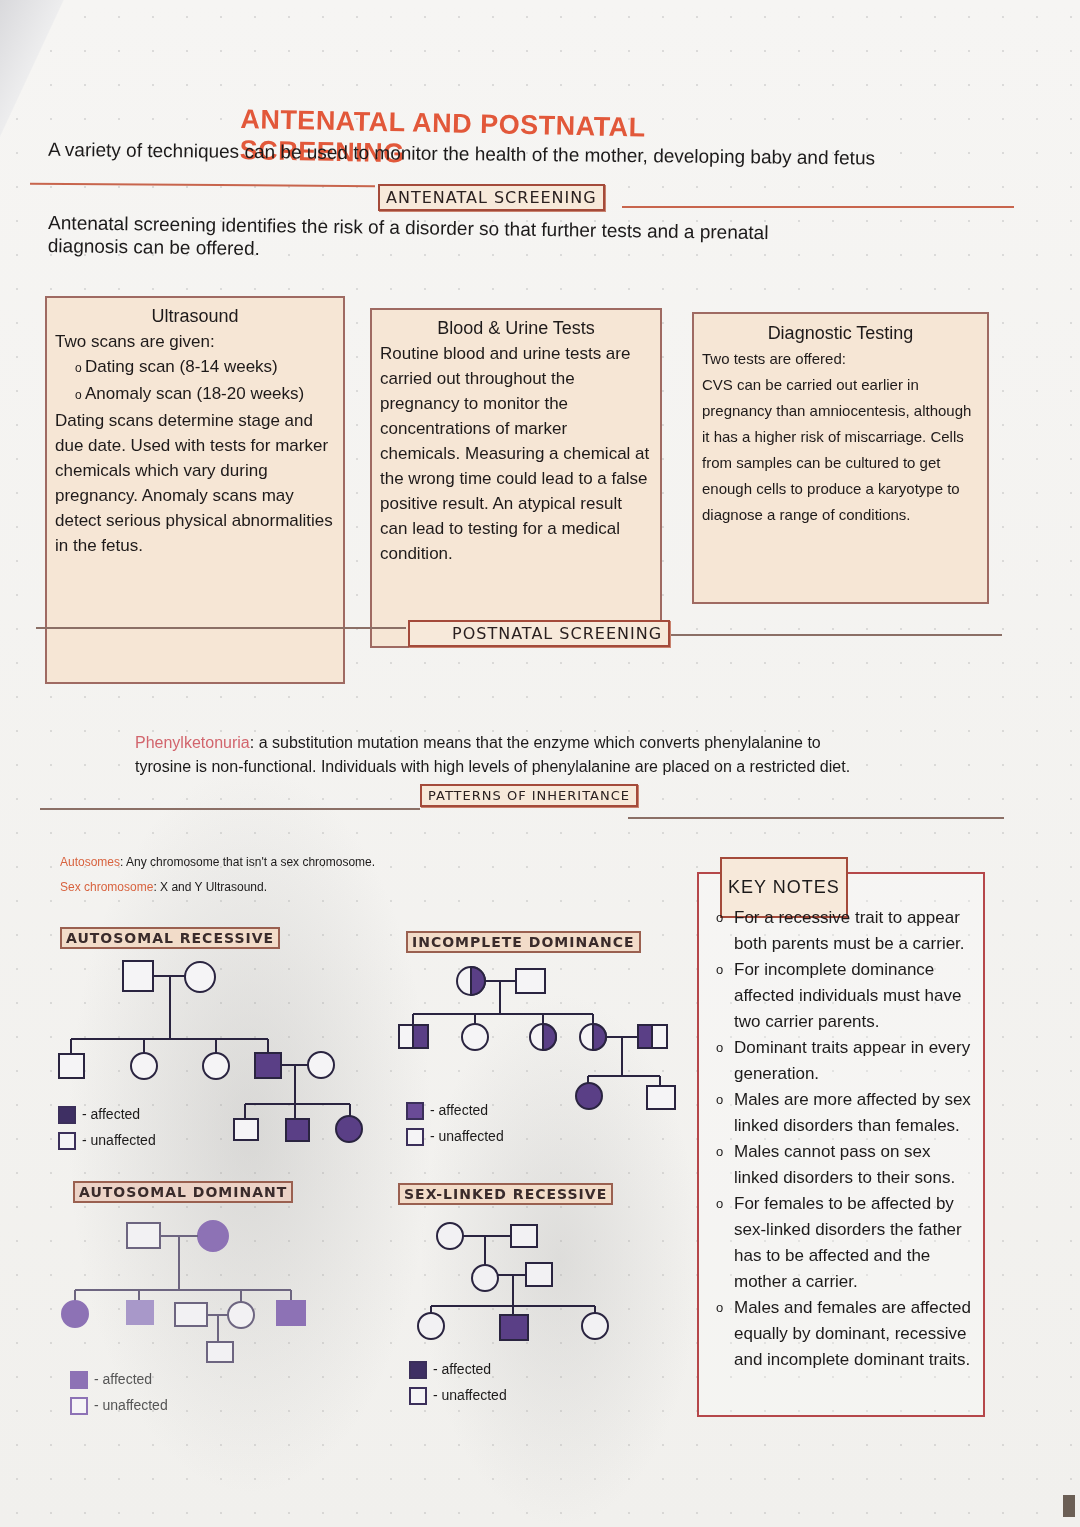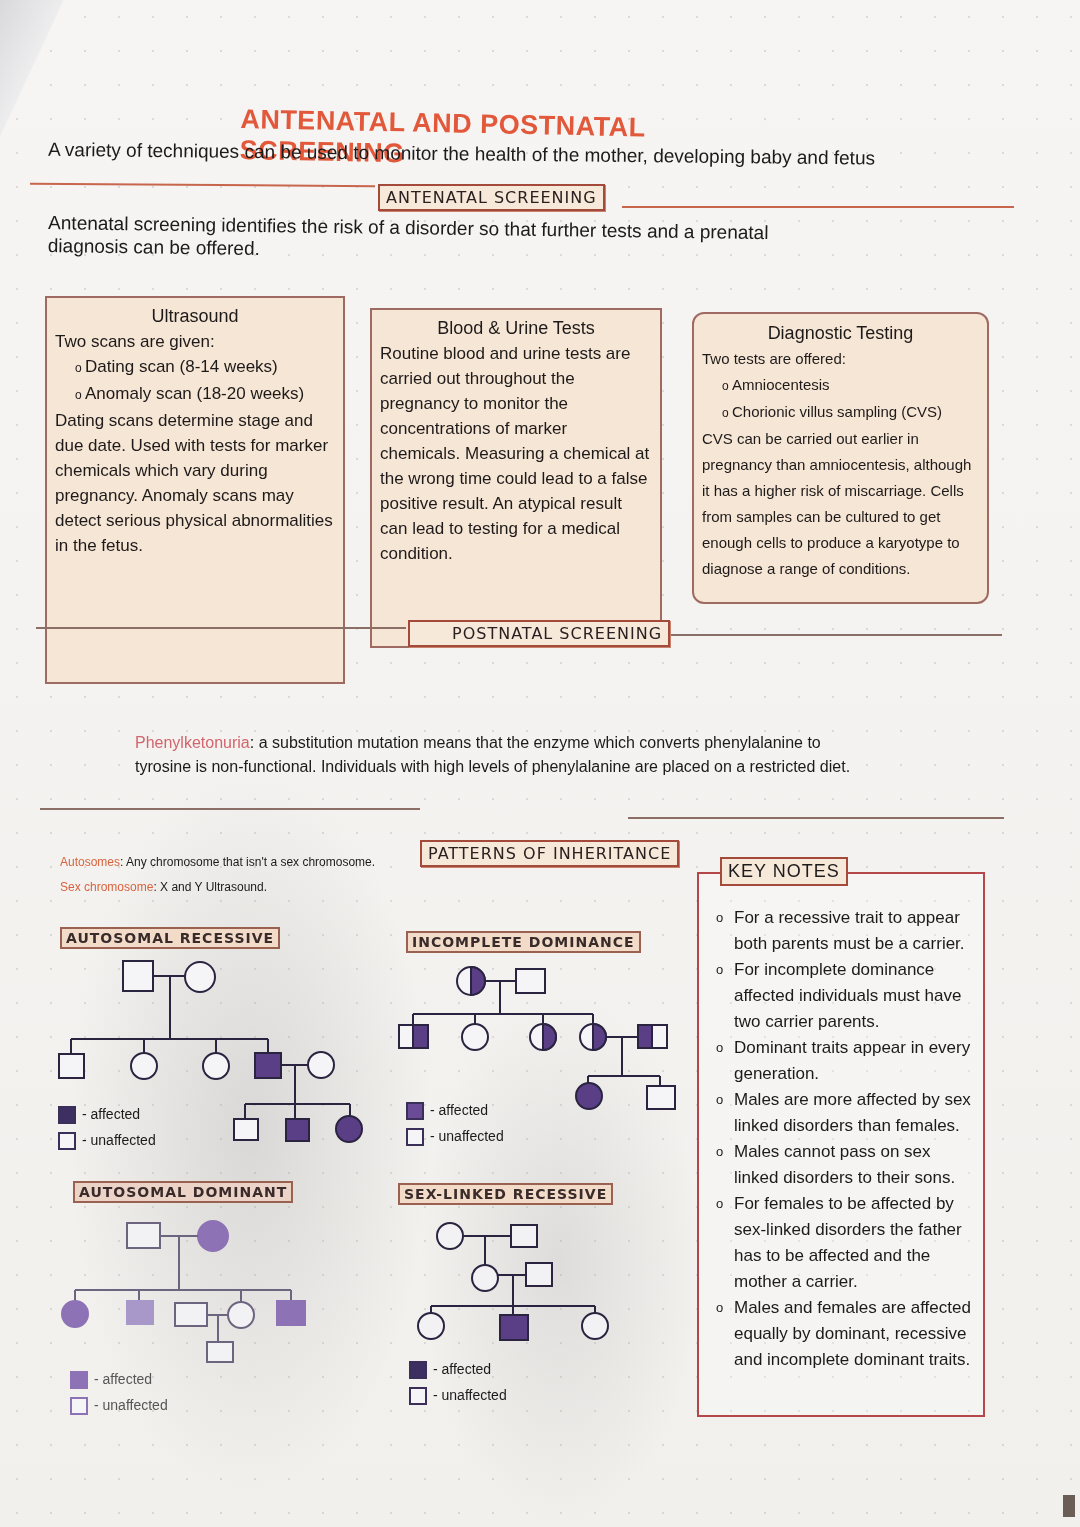--- a/index.html
+++ b/index.html
@@ -53,21 +53,21 @@
     position: absolute; background: #f2dcc9; border: 2px solid #9a6050;
     font-size: 14px; letter-spacing: 1px; padding: 1px 4px; color: #3a2b2b;
     font-weight: bold;
   }
   .keynotes-box {
     position: absolute; left: 697px; top: 872px; width: 288px; height: 545px;
     border: 2px solid #b5474a; background: rgba(255,255,255,0.25);
   }
   .keynotes-title {
     position: absolute; left: 720px; top: 857px;
-    background: #f7e9da; border: 2px solid #a44a3a; padding: 2px 6px; font-size: 18px;
+    background: #f7e9da; border: 2px solid #a44a3a; padding: 18px 6px; font-size: 18px;
     letter-spacing: 1px;
   }
   .keynotes-list {
     position: absolute; left: 716px; top: 905px; width: 262px; list-style: none;
     font-size: 17px; line-height: 26px;
   }
   .keynotes-list li { padding-left: 18px; position: relative; }
   .keynotes-list li::before { content: "o"; position: absolute; left: 0; top: 0; font-size: 13px; }
   svg { position: absolute; overflow: visible; }
   .legend { position: absolute; font-size: 14px; line-height: 26px; }
@@ -100,42 +100,38 @@
       <li>Anomaly scan (18-20 weeks)</li>
     </ul>
     <div>Dating scans determine stage and due date. Used with tests for marker chemicals which vary during pregnancy. Anomaly scans may detect serious physical abnormalities in the fetus.</div>
   </div>
 
   <div class="card hand" style="left:370px; top:308px; width:292px; height:340px;">
     <div class="card-title">Blood &amp; Urine Tests</div>
     <div>Routine blood and urine tests are carried out throughout the pregnancy to monitor the concentrations of marker chemicals. Measuring a chemical at the wrong time could lead to a false positive result. An atypical result can lead to testing for a medical condition.</div>
   </div>
 
-  <div class="card hand small" style="left:692px; top:312px; width:297px; height:292px;border-radius:12px;">
+  <div class="card hand small" style="left:692px; top:312px; width:297px; height:292px;">
     <div class="card-title">Diagnostic Testing</div>
     <div>Two tests are offered:</div>
-    <ul>
-      <li>Amniocentesis</li>
-      <li>Chorionic villus sampling (CVS)</li>
-    </ul>
     <div>CVS can be carried out earlier in pregnancy than amniocentesis, although it has a higher risk of miscarriage. Cells from samples can be cultured to get enough cells to produce a karyotype to diagnose a range of conditions.</div>
   </div>
 
   <div class="rule grey" style="left:36px; top:627px; width:370px;"></div>
   <div class="rule grey" style="left:632px; top:634px; width:370px;"></div>
   <div class="section-tag" style="left:408px; top:620px;padding-left:42px;">POSTNATAL SCREENING</div>
 
   <div class="abs hand" style="left:135px; top:731px; width:900px; font-size:16px; line-height:24px;">
     <div><span class="pink">Phenylketonuria</span><span>: a substitution mutation means that the enzyme which converts phenylalanine to</span></div>
     <div>tyrosine is non-functional. Individuals with high levels of phenylalanine are placed on a restricted diet.</div>
   </div>
 
   <div class="rule grey" style="left:40px; top:808px; width:380px;"></div>
   <div class="rule grey" style="left:628px; top:817px; width:376px;"></div>
-  <div class="section-tag" style="left:420px; top:840px; font-size:16px;">PATTERNS OF INHERITANCE</div>
+  <div class="section-tag" style="left:420px; top:784px; font-size:13px;">PATTERNS OF INHERITANCE</div>
 
   <div class="abs hand" style="left:60px; top:850px; font-size:12px; line-height:25px;">
     <div><span class="orange">Autosomes</span><span>: Any chromosome that isn't a sex chromosome.</span></div>
     <div><span class="orange">Sex chromosome</span><span>: X and Y Ultrasound.</span></div>
   </div>
 
   <div class="label-tag" style="left:60px; top:927px;">AUTOSOMAL RECESSIVE</div>
   <svg style="left:40px; top:920px;" width="340" height="240" viewBox="0 0 340 240">
     <g stroke="#2a2440" stroke-width="2" fill="none">
       <rect x="83" y="41" width="30" height="30" fill="#f5f4f6"></rect>

